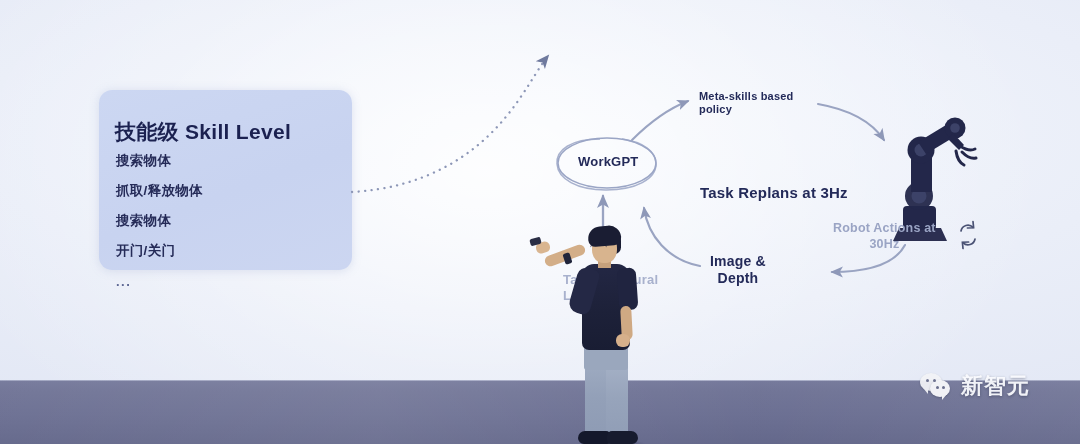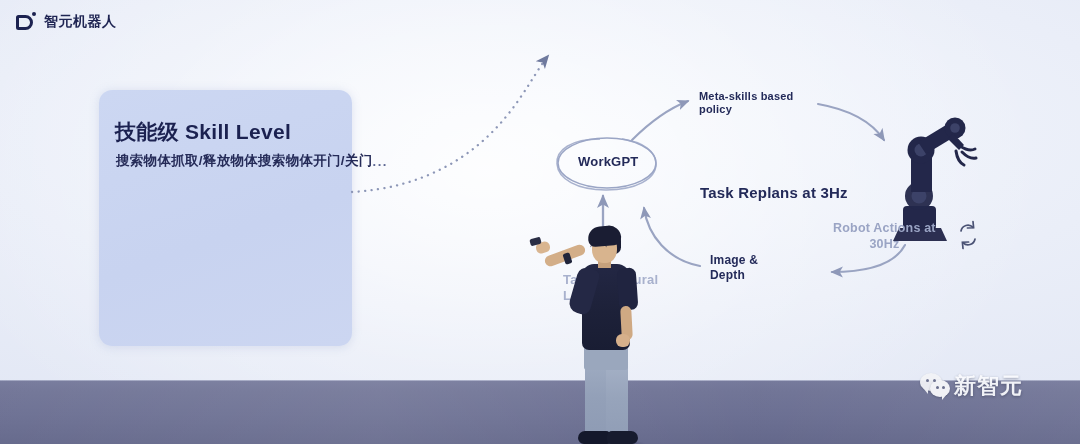--- a/index.html
+++ b/index.html
@@ -49,33 +49,33 @@
     position:absolute; right:0px; top:0px; width:4.2px; height:4.2px;
     border-radius:50%; background:#1c2250;
   }
   #brandName {
     font-size:14px; font-weight:700; color:#1f2553; letter-spacing:.5px;
     white-space:nowrap;
   }
 
   
   #skillCard {
-    position:absolute; left:99px; top:90px; width:253px; height:256px;
+    position:absolute; left:99px; top:90px; width:253px; height:180px;
     background:linear-gradient(160deg,#ccd7f2 0%,#c8d3f0 55%,#ccd6f1 100%);
     border-radius:13px;
     box-shadow:0 1px 10px rgba(140,155,200,.25);
   }
   #skillTitle {
     position:absolute; left:16px; top:28px;
     font-size:21px; font-weight:700; color:#1b2150;
     letter-spacing:.3px; white-space:nowrap;
   }
   #skillList {
     position:absolute; left:17px; top:62px;
-    display:flex; flex-direction:row; gap:0;
+    display:flex; flex-direction:column; gap:12px;
   }
   #skillList .item {
     font-size:13.5px; font-weight:600; color:#252b58;
     letter-spacing:.3px; white-space:nowrap;
   }
   #skillList .item.ellipsis {
     font-size:13px; color:#5d6793; letter-spacing:1.5px; margin-top:2px;
   }
 
   
@@ -88,21 +88,21 @@
   
   svg.overlay { position:absolute; left:0; top:0; width:1080px; height:444px; pointer-events:none; }
 
   
   .dlabel {
     position:absolute; color:#232a59; font-weight:700;
     letter-spacing:.2px; line-height:1.22;
   }
   #lblMeta    { left:699px; top:90px;  font-size:11px; }
   #lblReplans { left:700px; top:184px; font-size:15px; }
-  #lblImage   { left:710px; top:253px; font-size:12px; }
+  #lblImage   { left:710px; top:253px; font-size:14px;text-align:center; }
   #lblWorkGPT { left:578px; top:154px; font-size:13px; }
   #lblRobot {
     left:833px; top:221px; font-size:12.5px; font-weight:600;
     color:#9aa4c4; line-height:1.25;text-align:center;
   }
   #lblTaskNL {
     left:563px; top:272px; font-size:13px; font-weight:600;
     color:#a8b1cd; line-height:1.25;
   }
 
@@ -148,21 +148,21 @@
   #pShoeL { left:79px; top:209px; width:31px; height:13px; background:#171b2e; border-radius:5px 7px 6px 4px; }
   #pShadow {
     left:40px; top:216px; width:90px; height:11px;
     background:radial-gradient(50% 50% at 50% 50%, rgba(30,34,60,.45) 0%, rgba(30,34,60,0) 72%);
     border-radius:50%;
   }
 
   
   #watermark {
     position:absolute; left:920px; top:371px;
-    display:flex; align-items:center; gap:0;
+    display:flex; align-items:center; gap:7px;
     opacity:.93;
   }
   #wmIcon { position:relative; width:34px; height:26px; }
   #wmIcon .b1 {
     position:absolute; left:0; top:0; width:22px; height:18px;
     background:#f2f3f7; border-radius:50%;
     box-shadow:0 1px 2px rgba(40,45,70,.35);
   }
   #wmIcon .b1:after {
     content:""; position:absolute; left:3px; bottom:-3px;
@@ -187,27 +187,20 @@
 </head>
 <body>
 
 <div id="stage">
 
   <div id="wallGlow"></div>
   <div id="floorEdge"></div>
   <div id="floor"></div>
   <div id="floorSheen"></div>
 
-  <div id="brand">
-    <div id="brandMark">
-      <div class="d"></div>
-        <div class="dot"></div>
-    </div>
-    <div id="brandName">智元机器人</div>
-  </div>
 
   <div id="skillCard">
     <div id="skillTitle">技能级 Skill Level</div>
     <div id="skillList">
       <div class="item">搜索物体</div>
       <div class="item">抓取/释放物体</div>
       <div class="item">搜索物体</div>
       <div class="item">开门/关门</div>
       <div class="item ellipsis">...</div>
     </div>

